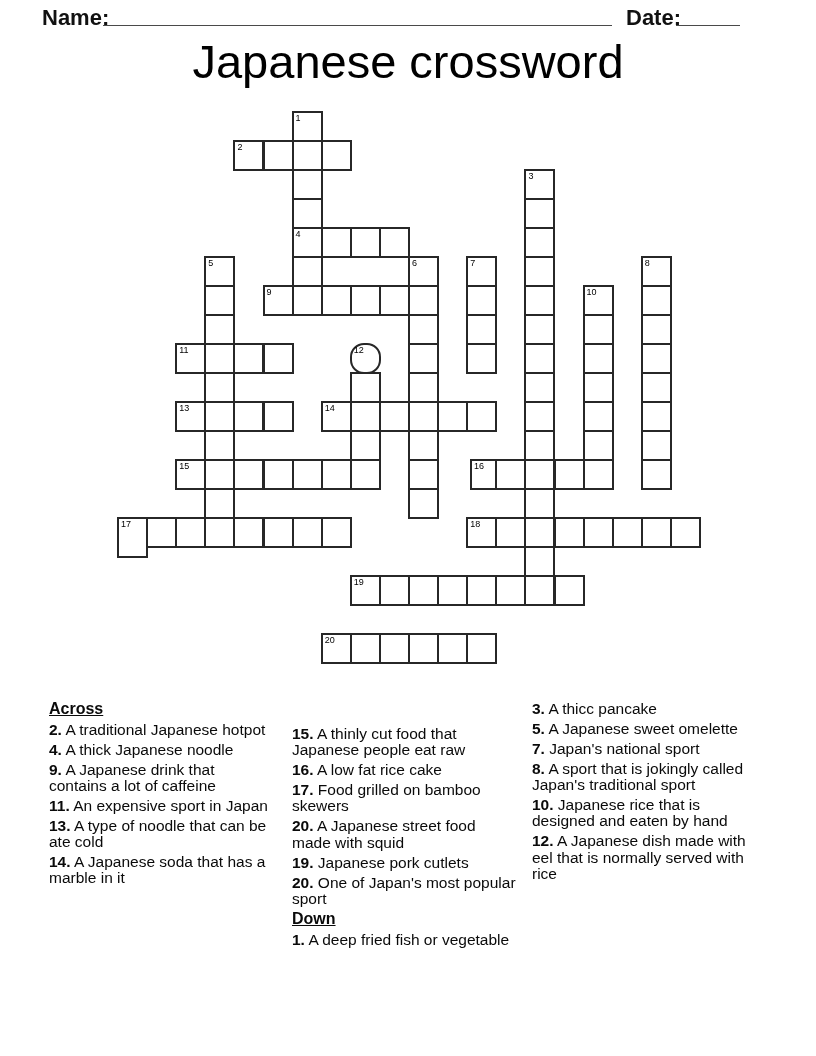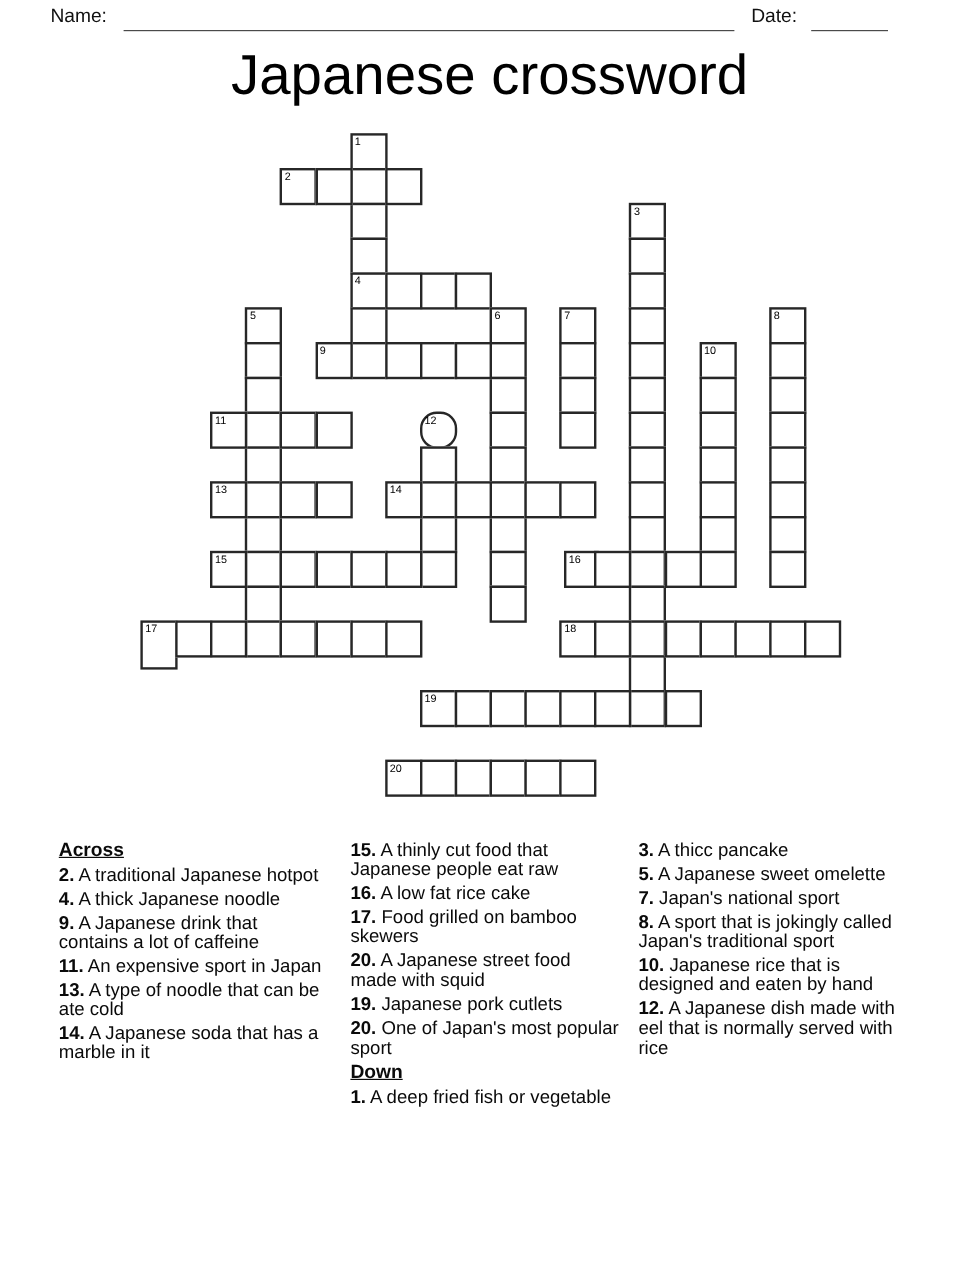--- a/index.html
+++ b/index.html
@@ -6,22 +6,22 @@
   body {
     width: 816px; height: 1056px;
     position: relative;
     font-family: "Liberation Sans", sans-serif;
     color: #000;
     overflow: hidden;
   }
   
   .hdr-label {
     position: absolute;
-    font-size: 16px;
-    font-weight: normal;
+    font-size: 22px;
+    font-weight: bold;
     color: #111;
   }
   #name-label { left: 42px; top: 5px; }
   #date-label { left: 626px; top: 5px; }
   .blank-line {
     position: absolute;
     height: 20px;
     border-bottom: 1.6px solid #4a4a4a;
   }
   #name-line { left: 103px; top: 5px; width: 509px; }
@@ -53,21 +53,21 @@
   }
   
   .clue-col {
     position: absolute;
     top: 701px;
     font-size: 15.5px;
     line-height: 16.2px;
     color: #0a0a0a;
   }
   #clue-col-1 { left: 49px;  width: 226px; }
-  #clue-col-2 { left: 292px; width: 224px; }
+  #clue-col-2 { left: 292px; width: 224px; margin-top: 25px; }
   #clue-col-3 { left: 532px; width: 228px; }
   .clue { margin: 0 0 3.8px 0; }
   .clue b { font-weight: bold; }
   .clue-heading {
     font-weight: bold;
     font-size: 16px;
     text-decoration: underline;
     margin: 0 0 4.5px 0;
   }
 </style>

